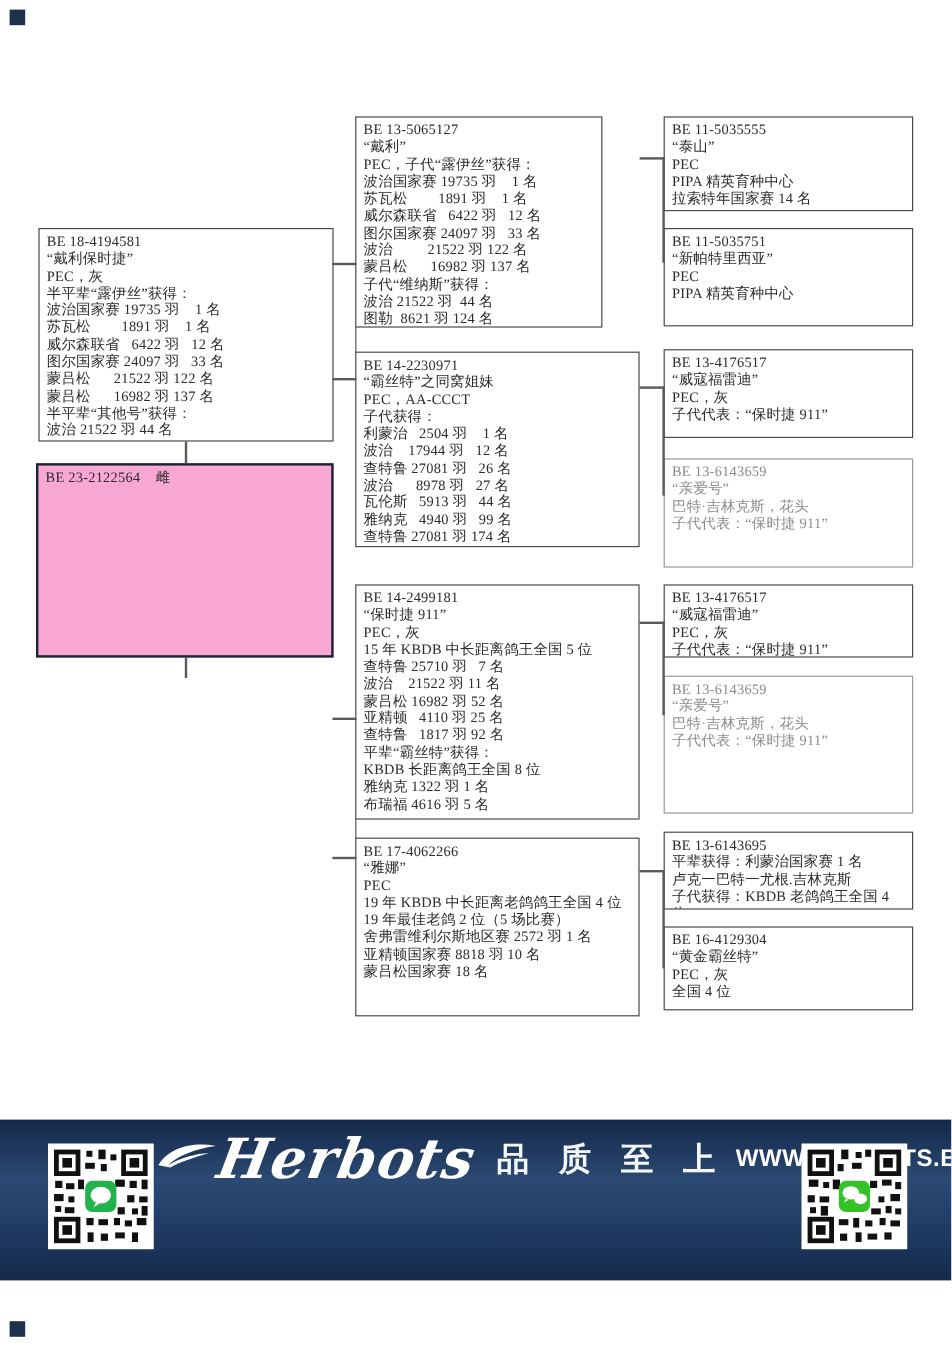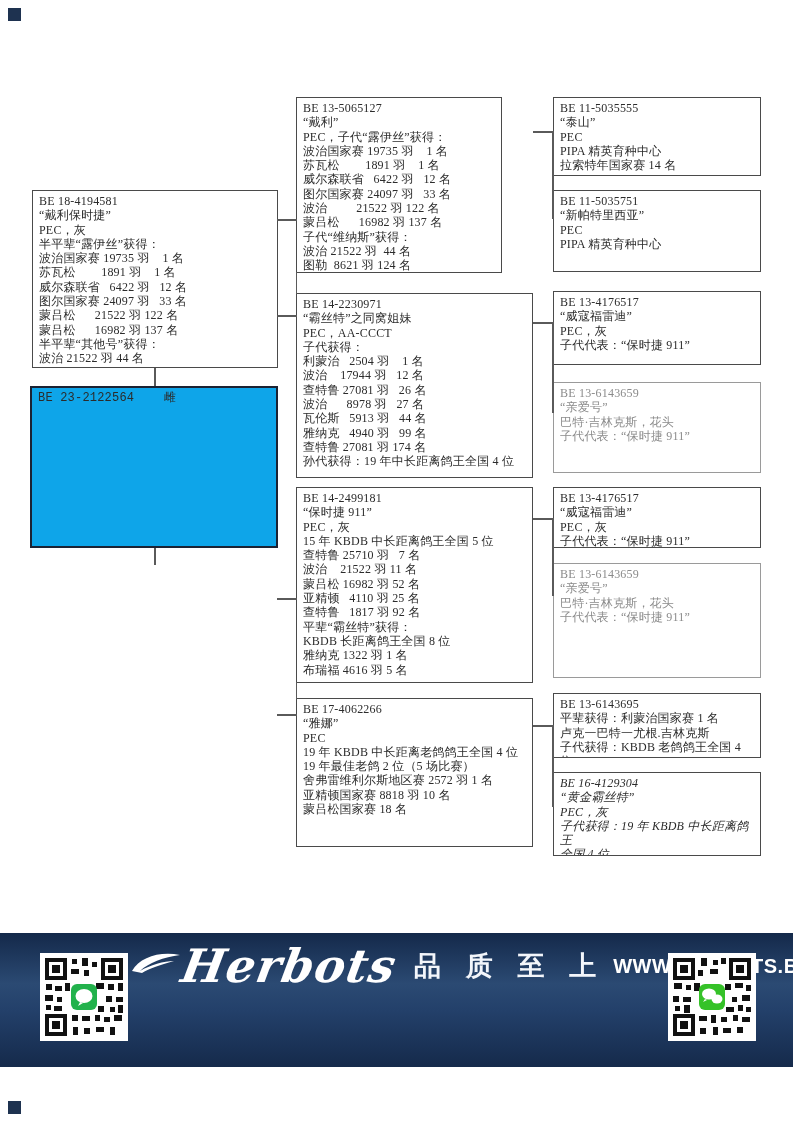--- a/index.html
+++ b/index.html
@@ -8,21 +8,21 @@
     font-family:"Liberation Serif","DejaVu Serif",serif;
   }
   .corner-mark{position:absolute;width:13px;height:13px;background:#1e3250;}
   
   .pbox{
     position:absolute;border:1px solid #4a4a4a;background:#ffffff;
     padding:3px 6px;box-sizing:border-box;overflow:hidden;
     font-size:12px;line-height:14.3px;color:#2b2b2b;letter-spacing:0.2px;
   }
   .pbox .bline{white-space:pre-wrap;}
-  .pbox.subject{background:#0ea5e9;border:2.5px solid #1b2233;font-family:Liberation Mono, monospace;}
+  .pbox.subject{background:#f9a8d4;border:2.5px solid #1b2233;}
   .pbox.muted{border-color:#9a9a9a;color:#8b8b8b;}
   .conn{position:absolute;background:#5a5a5a;}
   .conn.h{height:1.5px;}
   .conn.v{width:1.5px;}
   
   #footer{
     position:absolute;left:0;top:933px;width:793px;height:134px;
     background:linear-gradient(180deg,#14294a 0%,#2b4a73 38%,#23406a 58%,#152a4b 100%);
   }
   .qr{position:absolute;top:20px;width:88px;height:88px;background:#ffffff;}
@@ -92,21 +92,21 @@
       <div class="bline">波治国家赛 19735 羽    1 名</div>
       <div class="bline">苏瓦松        1891 羽    1 名</div>
       <div class="bline">威尔森联省   6422 羽   12 名</div>
       <div class="bline">图尔国家赛 24097 羽   33 名</div>
       <div class="bline">波治         21522 羽 122 名</div>
       <div class="bline">蒙吕松      16982 羽 137 名</div>
       <div class="bline">子代“维纳斯”获得：</div>
       <div class="bline">波治 21522 羽  44 名</div>
       <div class="bline">图勒  8621 羽 124 名</div>
     </div>
-  <div class="pbox" style="left:296px;top:293px;width:237px;height:185px;">
+  <div class="pbox" style="left:296px;top:293px;width:237px;height:163px;">
       <div class="bline">BE 14-2230971</div>
       <div class="bline">“霸丝特”之同窝姐妹</div>
       <div class="bline">PEC，AA-CCCT</div>
       <div class="bline">子代获得：</div>
       <div class="bline">利蒙治   2504 羽    1 名</div>
       <div class="bline">波治    17944 羽   12 名</div>
       <div class="bline">查特鲁 27081 羽   26 名</div>
       <div class="bline">波治      8978 羽   27 名</div>
       <div class="bline">瓦伦斯   5913 羽   44 名</div>
       <div class="bline">雅纳克   4940 羽   99 名</div>
@@ -175,25 +175,24 @@
       <div class="bline">“亲爱号”</div>
       <div class="bline">巴特·吉林克斯，花头</div>
       <div class="bline">子代代表：“保时捷 911”</div>
     </div>
   <div class="pbox" style="left:553px;top:693px;width:208px;height:65px;">
       <div class="bline">BE 13-6143695</div>
       <div class="bline">平辈获得：利蒙治国家赛 1 名</div>
       <div class="bline">卢克一巴特一尤根.吉林克斯</div>
       <div class="bline">子代获得：KBDB 老鸽鸽王全国 4 位</div>
     </div>
-  <div class="pbox" style="left:553px;top:772px;width:208px;height:84px;font-style:italic;">
+  <div class="pbox" style="left:553px;top:772px;width:208px;height:70px;">
       <div class="bline">BE 16-4129304</div>
       <div class="bline">“黄金霸丝特”</div>
       <div class="bline">PEC，灰</div>
-      <div class="bline">子代获得：19 年 KBDB 中长距离鸽王</div>
       <div class="bline">全国 4 位</div>
     </div>
 
   <div class="conn v" style="left:154px;top:368px;height:18px;"></div>
   <div class="conn v" style="left:154px;top:548px;height:17px;"></div>
   <div class="conn h" style="left:277px;top:219px;width:20px;"></div>
   <div class="conn h" style="left:277px;top:315px;width:20px;"></div>
   <div class="conn v" style="left:295.5px;top:272px;height:22px;"></div>
   <div class="conn h" style="left:277px;top:598px;width:20px;"></div>
   <div class="conn h" style="left:277px;top:714px;width:20px;"></div>

